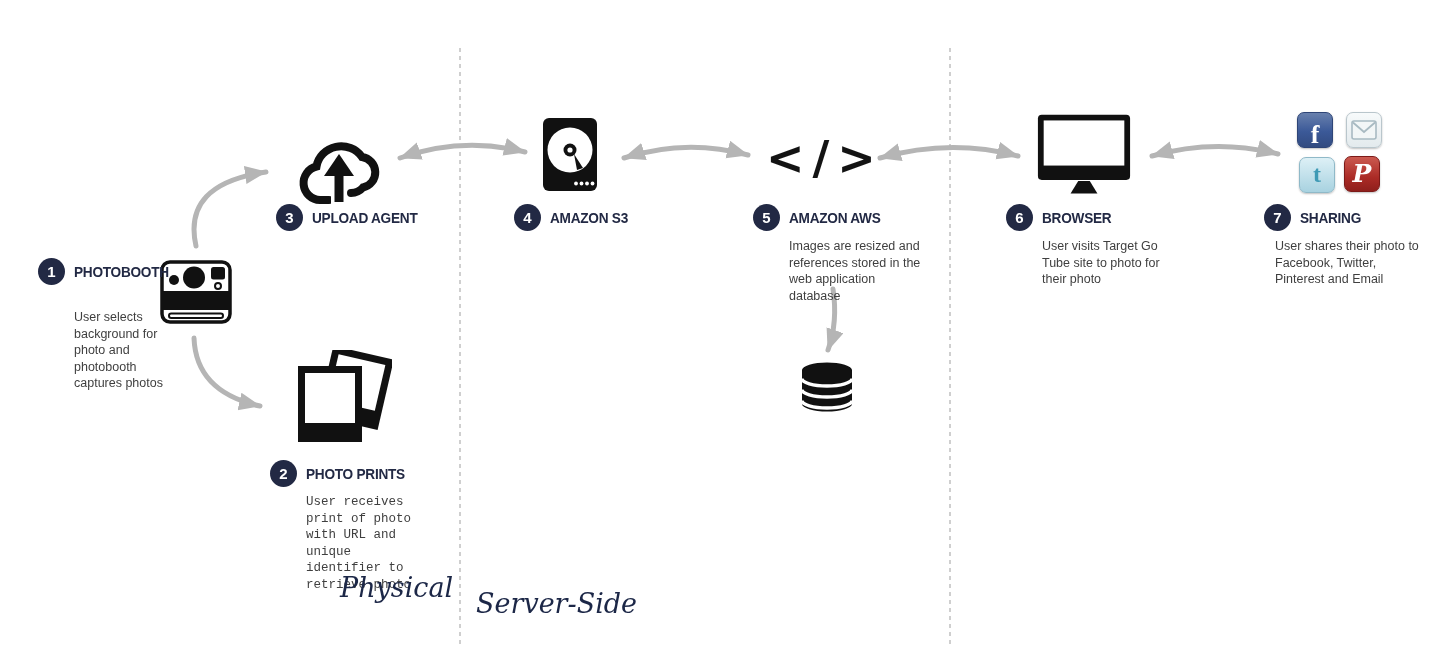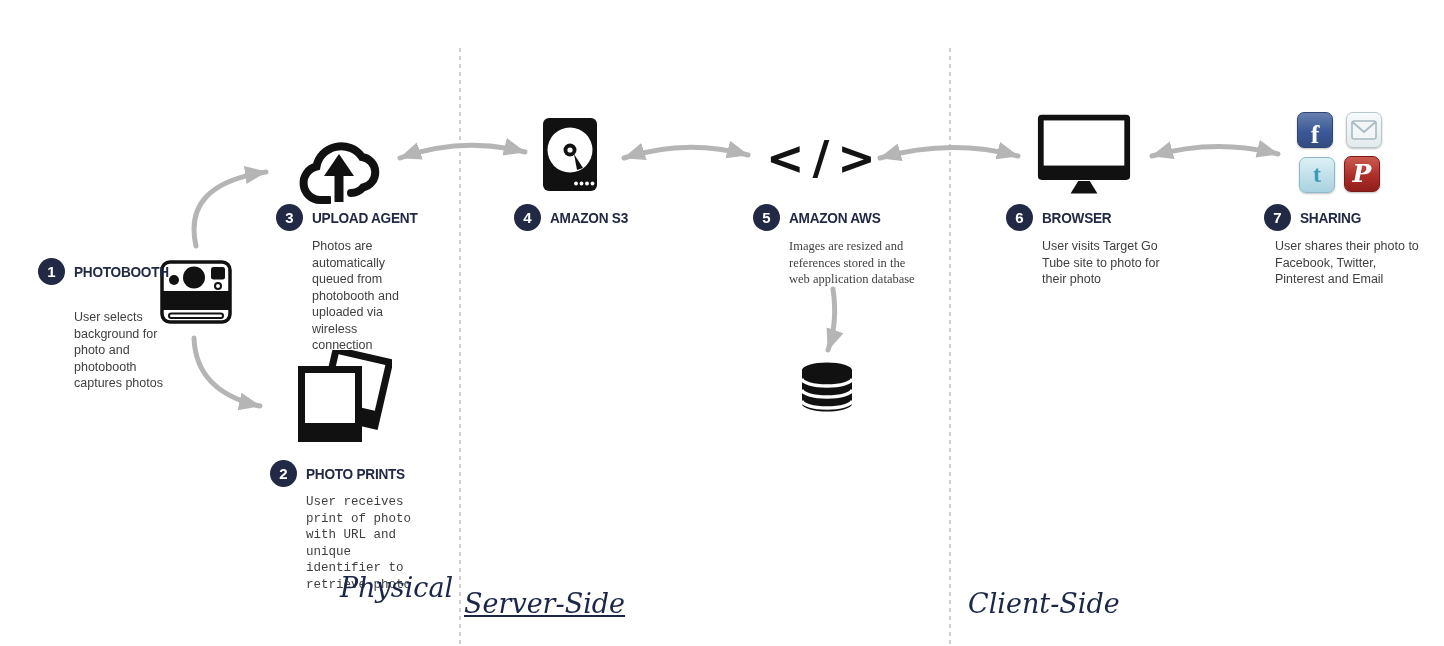--- a/index.html
+++ b/index.html
@@ -95,21 +95,20 @@
     <path d="M36,74 H27 A17,17 0 0 1 23.5,40.5 A25,24 0 0 1 69,31 A15.5,15.5 0 0 1 70,61.5 A16,16 0 0 1 58,67" fill="none" stroke="#111" stroke-width="8" stroke-linecap="round"></path>
     <line x1="46" y1="78" x2="46" y2="48" stroke="#fff" stroke-width="16"></line>
     <line x1="46" y1="76" x2="46" y2="46" stroke="#111" stroke-width="9"></line>
     <path d="M46,28 L31,50 H61 Z" fill="#111"></path>
   </svg>
   <div class="step" style="left:276px;top:204px;">
     <div class="step-head">
       <span class="badge">3</span>
       <span class="title">UPLOAD AGENT</span>
     </div>
-    <p class="desc" style="width:108px;">Photos are automatically queued from photobooth and uploaded via wireless connection</p>
   </div>
 
   <svg class="icon-abs" style="left:296px;top:350px;" width="96" height="98" viewBox="0 0 96 98">
     <g transform="rotate(13 60 40)">
       <rect x="28" y="2" width="62" height="72" fill="#111"></rect>
       <rect x="35" y="9" width="48" height="47" fill="#fff"></rect>
     </g>
     <rect x="2" y="16" width="64" height="76" fill="#111"></rect>
     <rect x="9" y="23" width="50" height="50" fill="#fff"></rect>
   </svg>
@@ -144,21 +143,21 @@
     <path d="M2,9 A25,7.5 0 0 1 52,9 V43 A25,7.5 0 0 1 2,43 Z" fill="#111"></path>
     <path d="M2,17.5 A25,7.5 0 0 0 52,17.5" fill="none" stroke="#fff" stroke-width="3.4"></path>
     <path d="M2,28.5 A25,7.5 0 0 0 52,28.5" fill="none" stroke="#fff" stroke-width="3.4"></path>
     <path d="M2,39.5 A25,7.5 0 0 0 52,39.5" fill="none" stroke="#fff" stroke-width="3.4"></path>
   </svg>
   <div class="step" style="left:753px;top:204px;">
     <div class="step-head">
       <span class="badge">5</span>
       <span class="title">AMAZON AWS</span>
     </div>
-    <p class="desc" style="width:132px;font-family:Liberation Serif, serif;">Images are resized and references stored in the web application database</p>
+    <p class="desc" style="width:132px;">Images are resized and references stored in the web application database</p>
   </div>
 
   <svg class="icon-abs" style="left:1036px;top:112px;" width="96" height="86" viewBox="0 0 100 88">
     <rect x="2" y="2" width="96" height="68" rx="4" fill="#111"></rect>
     <rect x="8" y="8" width="84" height="47" fill="#fff"></rect>
     <path d="M36,84 L44,71 H56 L64,84 Z" fill="#111"></path>
   </svg>
   <div class="step" style="left:1006px;top:204px;">
     <div class="step-head">
       <span class="badge">6</span>
@@ -184,16 +183,15 @@
   </div>
   <div class="step" style="left:1264px;top:204px;">
     <div class="step-head">
       <span class="badge">7</span>
       <span class="title">SHARING</span>
     </div>
     <p class="desc" style="width:144px;margin-left:11px;">User shares their photo to Facebook, Twitter, Pinterest and Email</p>
   </div>
 
   <div class="section-label" style="left:340px;top:572px;width:100px;text-align:right;">Physical</div>
-  <div class="section-label" style="left:464px;top:588px;text-decoration:underline;">Server-Side</div>
-  <div class="section-label" style="left:968px;top:588px;">Client-Side</div>
+  <div class="section-label" style="left:476px;top:588px;">Server-Side</div>
 
 </div>
 
 </body></html>

